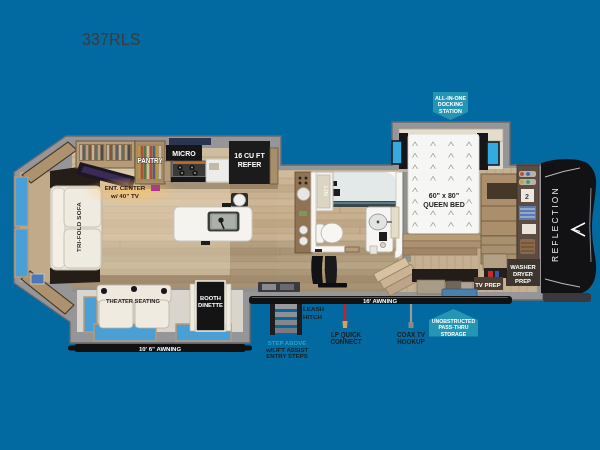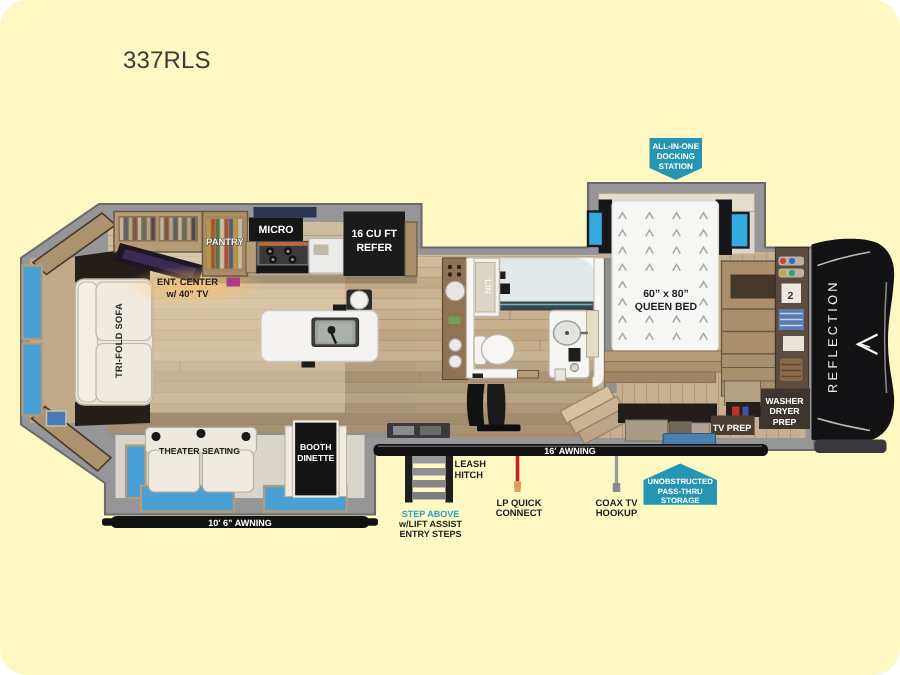--- a/index.html
+++ b/index.html
@@ -1,17 +1,17 @@
 <!DOCTYPE html>
 <html><head>
 <meta charset="utf-8">
 <style>
   html,body{margin:0;padding:0;background:#ffffff;}
-  #stage{position:relative;width:600px;height:450px;background:#fef9c3;overflow:hidden;
-         font-family:"Liberation Sans", sans-serif;border-radius:18px;}
+  #stage{position:relative;width:600px;height:450px;background:#0369a1;overflow:hidden;
+         font-family:"Liberation Sans", sans-serif;}
   svg{position:absolute;left:0;top:0;}
   text{font-family:"Liberation Sans", sans-serif;}
 </style>
 </head>
 <body>
 <div id="stage">
 <svg width="600" height="450" viewBox="0 0 600 450">
 <defs>
   <linearGradient id="woodmain" x1="0" y1="0" x2="0" y2="1">
     <stop offset="0" stop-color="#cfbd9f"></stop>

